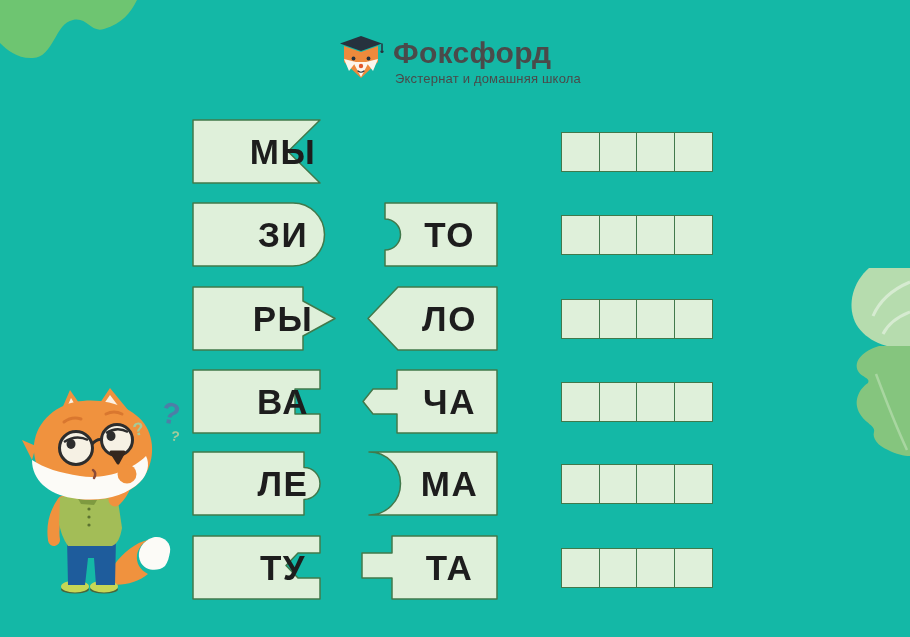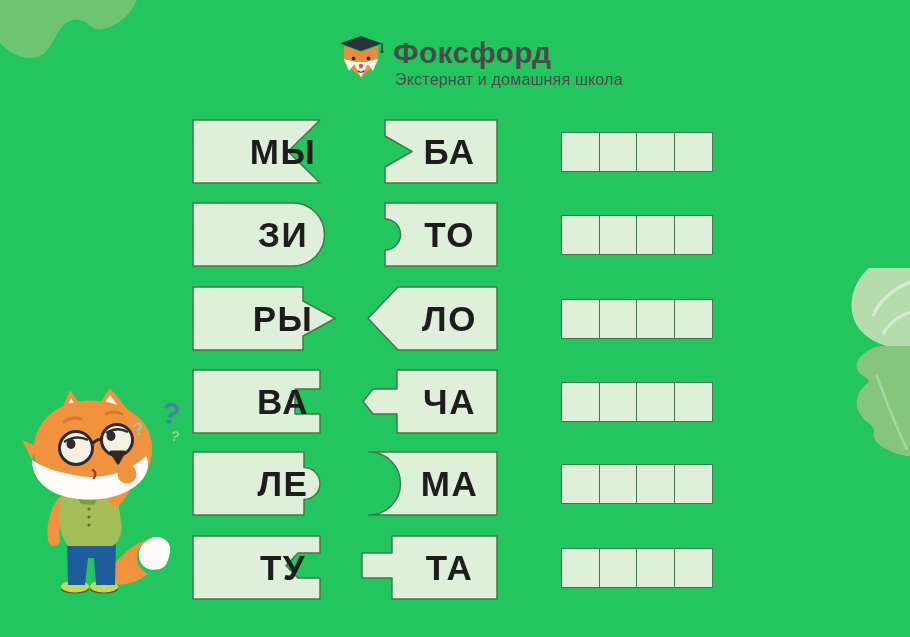--- a/index.html
+++ b/index.html
@@ -1,23 +1,23 @@
 <!DOCTYPE html>
 <html><head>
 <meta charset="utf-8">
 <style>
   html,body{margin:0;padding:0;}
-  .page{position:relative;width:910px;height:637px;background:#22c55e;overflow:hidden;
+  .page{position:relative;width:910px;height:637px;background:#14b8a6;overflow:hidden;
         font-family:"Liberation Sans",sans-serif;}
   svg{display:block;}
   .abs{position:absolute;}
 
   
   .brand{position:absolute;left:393px;top:36px;font-size:30px;font-weight:bold;color:#4a4a4a;letter-spacing:.3px;}
-  .tagline{position:absolute;left:395px;top:71px;font-size:16px;color:#4a4a4a;letter-spacing:.2px;}
+  .tagline{position:absolute;left:395px;top:71px;font-size:13px;color:#4a4a4a;letter-spacing:.2px;}
 
   
   .piece{position:absolute;height:63px;}
   .piece svg{position:absolute;left:0;top:0;overflow:visible;}
   .piece path{fill:#dff0da;stroke:#41794b;stroke-width:1.5;stroke-linejoin:round;}
   .plabel{position:absolute;top:0;height:63px;display:flex;align-items:center;justify-content:center;
           font-weight:bold;font-size:35px;color:#1d1d1d;letter-spacing:1.5px;}
   .plabel.l{left:0;width:100px;margin-left:40px;}
   .plabel.r{right:0;width:95px;}
 
@@ -61,26 +61,20 @@
     <div class="brand">Фоксфорд</div>
     <div class="tagline">Экстернат и домашняя школа</div>
   </div>
 
   <div class="piece" style="left:193px;top:120px;width:127px">
     <svg width="127" height="63" viewBox="0 0 127 63">
         <path d="M0,0 H127 L95,31.5 L127,63 H0 Z"></path>
       </svg>
     <span class="plabel l">МЫ</span>
   </div>
-  <div class="piece" style="left:385px;top:120px;width:112px">
-    <svg width="112" height="63" viewBox="0 0 112 63">
-        <path d="M0,0 H112 V63 H0 V47 L27,31.5 L0,16 Z"></path>
-      </svg>
-    <span class="plabel r">БА</span>
-  </div>
   <div class="answer-grid" style="top:132px">
       <div class="cell"></div>
       <div class="cell"></div>
       <div class="cell"></div>
       <div class="cell"></div>
     </div>
 
   <div class="piece" style="left:385px;top:203px;width:112px">
     <svg width="112" height="63" viewBox="0 0 112 63">
         <path d="M0,0 H112 V63 H0 V47 A15.5,15.5 0 0 0 0,16 Z"></path>

